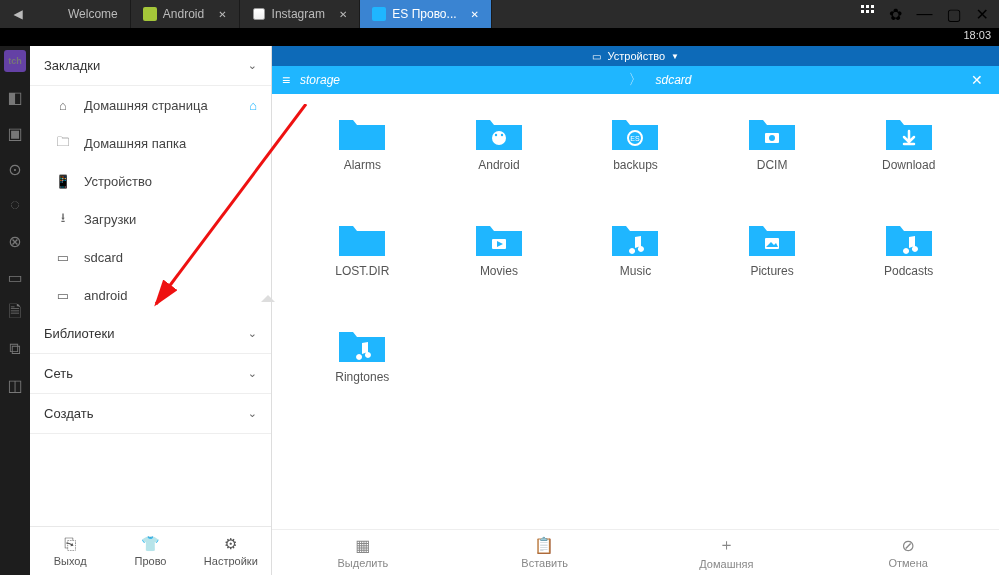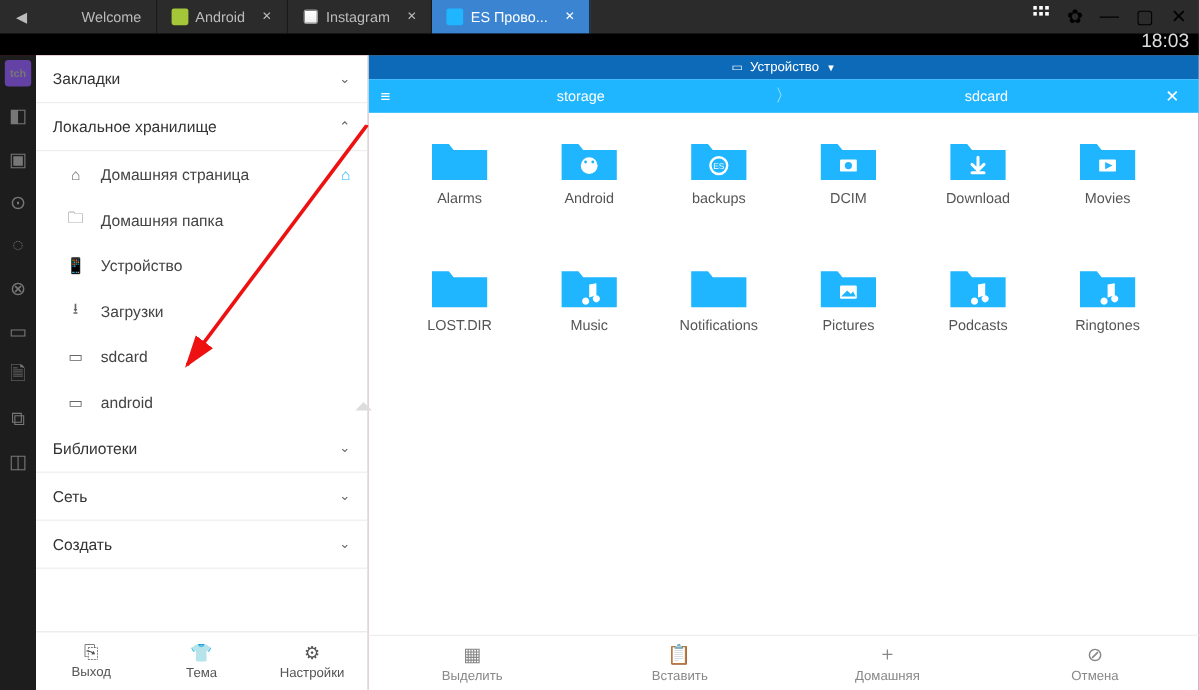--- a/index.html
+++ b/index.html
@@ -8,32 +8,32 @@
 .app-frame { width: 999px; height: 575px; display: flex; flex-direction: column; }
 
 
 .tabbar { height: 28px; background: #2b2b2b; display: flex; align-items: stretch; border-top: 0; position: relative; }
 .arrow-btn { width: 36px; display: flex; align-items: center; justify-content: center; color: #bbb; font-size: 12px; }
 .tabs { display: flex; align-items: stretch; }
 .tab { display: flex; align-items: center; gap: 6px; padding: 0 12px; color: #bbb; font-size: 12px; border-right: 1px solid #1a1a1a; cursor: pointer; position: relative; }
 .tab.active { background: #3a84d2; color: #fff; }
 .tab-icon { width: 14px; height: 14px; display: inline-flex; align-items: center; justify-content: center; }
 .tab-close { margin-left: 8px; font-size: 10px; color: inherit; }
-.clock { position: absolute; right: 8px; top: 0; bottom: 4px; color: #ddd; font-size: 16px; display:flex; align-items:center; }
+.clock { position: absolute; right: 8px; top: 0; bottom: 4px; color: #ddd; font-size: 11px; display:flex; align-items:center; }
 
 
 .main { flex: 1; display: flex; background: #be185d; }
 
 
 .leftbar { width: 30px; background: #1d1d1d; display: flex; flex-direction: column; align-items: center; padding-top: 4px; gap: 14px; }
 .leftbar .lb-item { width: 22px; height: 22px; display: flex; align-items: center; justify-content: center; color: #777; border-radius: 3px; }
 .lb-twitch { background: #6441a5; color: #fff; font-size: 9px; font-weight: bold; }
 
 
-.sidebar { width: 277px; background: #fff; border-right: 1px solid #ddd; display: flex; flex-direction: column; position: relative; }
+.sidebar { width: 242px; background: #fff; border-right: 1px solid #ddd; display: flex; flex-direction: column; position: relative; }
 .section { padding: 12px 14px; font-size: 13px; color: #333; border-bottom: 1px solid #eee; display: flex; align-items: center; justify-content: space-between; cursor: pointer; }
 .section .chev { color: #666; font-size: 11px; }
 .items { }
 .item { padding: 10px 14px 10px 24px; font-size: 13px; color: #444; display: flex; align-items: center; gap: 12px; cursor: pointer; }
 .item .i-icon { width: 18px; height: 18px; display:inline-flex; align-items:center; justify-content:center; }
 .item .tail { margin-left: auto; }
 .home-badge { color:#1fb6ff; }
 .eject { width: 22px; height: 14px; background: #ddd; border-radius: 2px; position: relative; }
 .eject:before { content:''; position:absolute; left:4px; top:-7px; border:7px solid transparent; border-bottom-color:#ddd; }
 
@@ -45,25 +45,25 @@
 .annot-arrow { position:absolute; left:26px; top:58px; pointer-events:none; }
 
 
 .content { flex:1; background:#fff; display:flex; flex-direction:column; }
 
 .loc-bar { height:20px; background:#0d6ab8; color:#fff; font-size:11px; display:flex; align-items:center; justify-content:center; gap:6px; }
 .loc-bar .loc-ic { font-size:10px; }
 
 .path-bar { height:28px; background:#1fb6ff; display:flex; align-items:center; color:#fff; font-size:12px; padding:0 10px; }
 .path-bar .hamb { width:18px; font-size:14px; }
-.path-bar .seg { flex:1; text-align:center; }
+.path-bar .seg { flex:1; text-align:left;font-style:italic; }
 .path-bar .sep { width:40px; text-align:center; color:#bde9ff; font-size:14px; }
 .path-bar .close { width:18px; font-size:14px; cursor:pointer; }
 
-.grid { flex:1; padding:14px 30px; display:grid; grid-template-columns: repeat(6, 1fr); grid-auto-rows: 90px; column-gap: 20px; row-gap: 6px; align-content:start;gap:16px; }
+.grid { flex:1; padding:14px 30px; display:grid; grid-template-columns: repeat(5, 1fr); grid-auto-rows: 90px; column-gap: 20px; row-gap: 6px; align-content:start;gap:16px; }
 .folder { display:flex; flex-direction:column; align-items:center; gap:4px; cursor:pointer; }
 .folder .fname { font-size:12px; color:#555; }
 .folder svg { display:block; }
 
 .toolbar { height:46px; border-top:1px solid #eee; display:flex; }
 .tb-btn { flex:1; display:flex; flex-direction:column; align-items:center; justify-content:center; font-size:11px; color:#888; gap:2px; cursor:pointer; }
 .tb-btn .tb-ic { font-size:16px; }
 </style>
 </head>
 <body>
@@ -137,24 +137,20 @@
       <div class="lb-item">🗎</div>
       <div class="lb-item">⧉</div>
       <div class="lb-item">◫</div>
     </div>
 
     <div class="sidebar">
       <div class="section">
         <span>Закладки</span>
         <span class="chev">⌄</span>
       </div>
-      <div class="section">
-        <span>Локальное хранилище</span>
-        <span class="chev">⌃</span>
-      </div>
       <div class="items" id="local-items">
           <div class="item">
             <span class="i-icon" style="color:#666;">⌂</span>
             <span>Домашняя страница</span>
             <span class="tail home-badge">⌂</span>
           </div>
           <div class="item">
             <span class="i-icon" style="color:#666;">🗀</span>
             <span>Домашняя папка</span>
           </div>
@@ -184,21 +180,21 @@
         <span>Сеть</span>
         <span class="chev">⌄</span>
       </div>
       <div class="section">
         <span>Создать</span>
         <span class="chev">⌄</span>
       </div>
 
       <div class="sidebar-bottom" id="sb-bottom">
           <div class="sb-btn"><span class="sb-ic">⎘</span><span>Выход</span></div>
-          <div class="sb-btn"><span class="sb-ic">👕</span><span>Тема</span></div>
+          <div class="sb-btn"><span class="sb-ic">👕</span><span>Прово</span></div>
           <div class="sb-btn"><span class="sb-ic">⚙</span><span>Настройки</span></div>
         </div>
 
       <svg class="annot-arrow" width="260" height="250">
         <defs>
             <marker id="ah" markerWidth="10" markerHeight="10" refX="8" refY="3" orient="auto">
               <path d="M0,0 L0,6 L9,3 z" fill="#e11"></path>
             </marker>
           </defs>
         <line x1="250" y1="0" x2="100" y2="200" stroke="#e11" stroke-width="3" marker-end="url(#ah)"></line>
@@ -264,50 +260,42 @@
                 <path d="M4 12 L18 12 L22 17 L50 17 L50 42 L4 42 Z" fill="#1fb6ff"></path>
                 <path d="M27 23 L27 33 M22 29 L27 34 L32 29 M22 36 L32 36" stroke="#fff" stroke-width="2.5" fill="none" stroke-linecap="round"></path>
               </svg>
             </span>
             <span class="fname">Download</span>
           </div>
           <div class="folder">
             <span>
               <svg width="54" height="46" viewBox="0 0 54 46">
                 <path d="M4 12 L18 12 L22 17 L50 17 L50 42 L4 42 Z" fill="#1fb6ff"></path>
+              </svg>
+            </span>
+            <span class="fname">LOST.DIR</span>
+          </div>
+          <div class="folder">
+            <span>
+              <svg width="54" height="46" viewBox="0 0 54 46">
+                <path d="M4 12 L18 12 L22 17 L50 17 L50 42 L4 42 Z" fill="#1fb6ff"></path>
                 <rect x="20" y="25" width="14" height="10" rx="1" fill="#fff"></rect>
                 <path d="M25 27 L31 30 L25 33 Z" fill="#1fb6ff"></path>
               </svg>
             </span>
             <span class="fname">Movies</span>
           </div>
           <div class="folder">
             <span>
               <svg width="54" height="46" viewBox="0 0 54 46">
                 <path d="M4 12 L18 12 L22 17 L50 17 L50 42 L4 42 Z" fill="#1fb6ff"></path>
-              </svg>
-            </span>
-            <span class="fname">LOST.DIR</span>
-          </div>
-          <div class="folder">
-            <span>
-              <svg width="54" height="46" viewBox="0 0 54 46">
-                <path d="M4 12 L18 12 L22 17 L50 17 L50 42 L4 42 Z" fill="#1fb6ff"></path>
                 <path d="M24 34 a3 3 0 1 0 0.1 0 M27 34 L27 23 L33 22 L33 32 a3 3 0 1 1 -0.1 0" fill="#fff"></path>
               </svg>
             </span>
             <span class="fname">Music</span>
-          </div>
-          <div class="folder">
-            <span>
-              <svg width="54" height="46" viewBox="0 0 54 46">
-                <path d="M4 12 L18 12 L22 17 L50 17 L50 42 L4 42 Z" fill="#1fb6ff"></path>
-              </svg>
-            </span>
-            <span class="fname">Notifications</span>
           </div>
           <div class="folder">
             <span>
               <svg width="54" height="46" viewBox="0 0 54 46">
                 <path d="M4 12 L18 12 L22 17 L50 17 L50 42 L4 42 Z" fill="#1fb6ff"></path>
                 <rect x="20" y="24" width="14" height="11" rx="1" fill="#fff"></rect>
                 <path d="M21 33 L26 28 L29 31 L31 29 L33 33 Z" fill="#1fb6ff"></path>
               </svg>
             </span>
             <span class="fname">Pictures</span>

